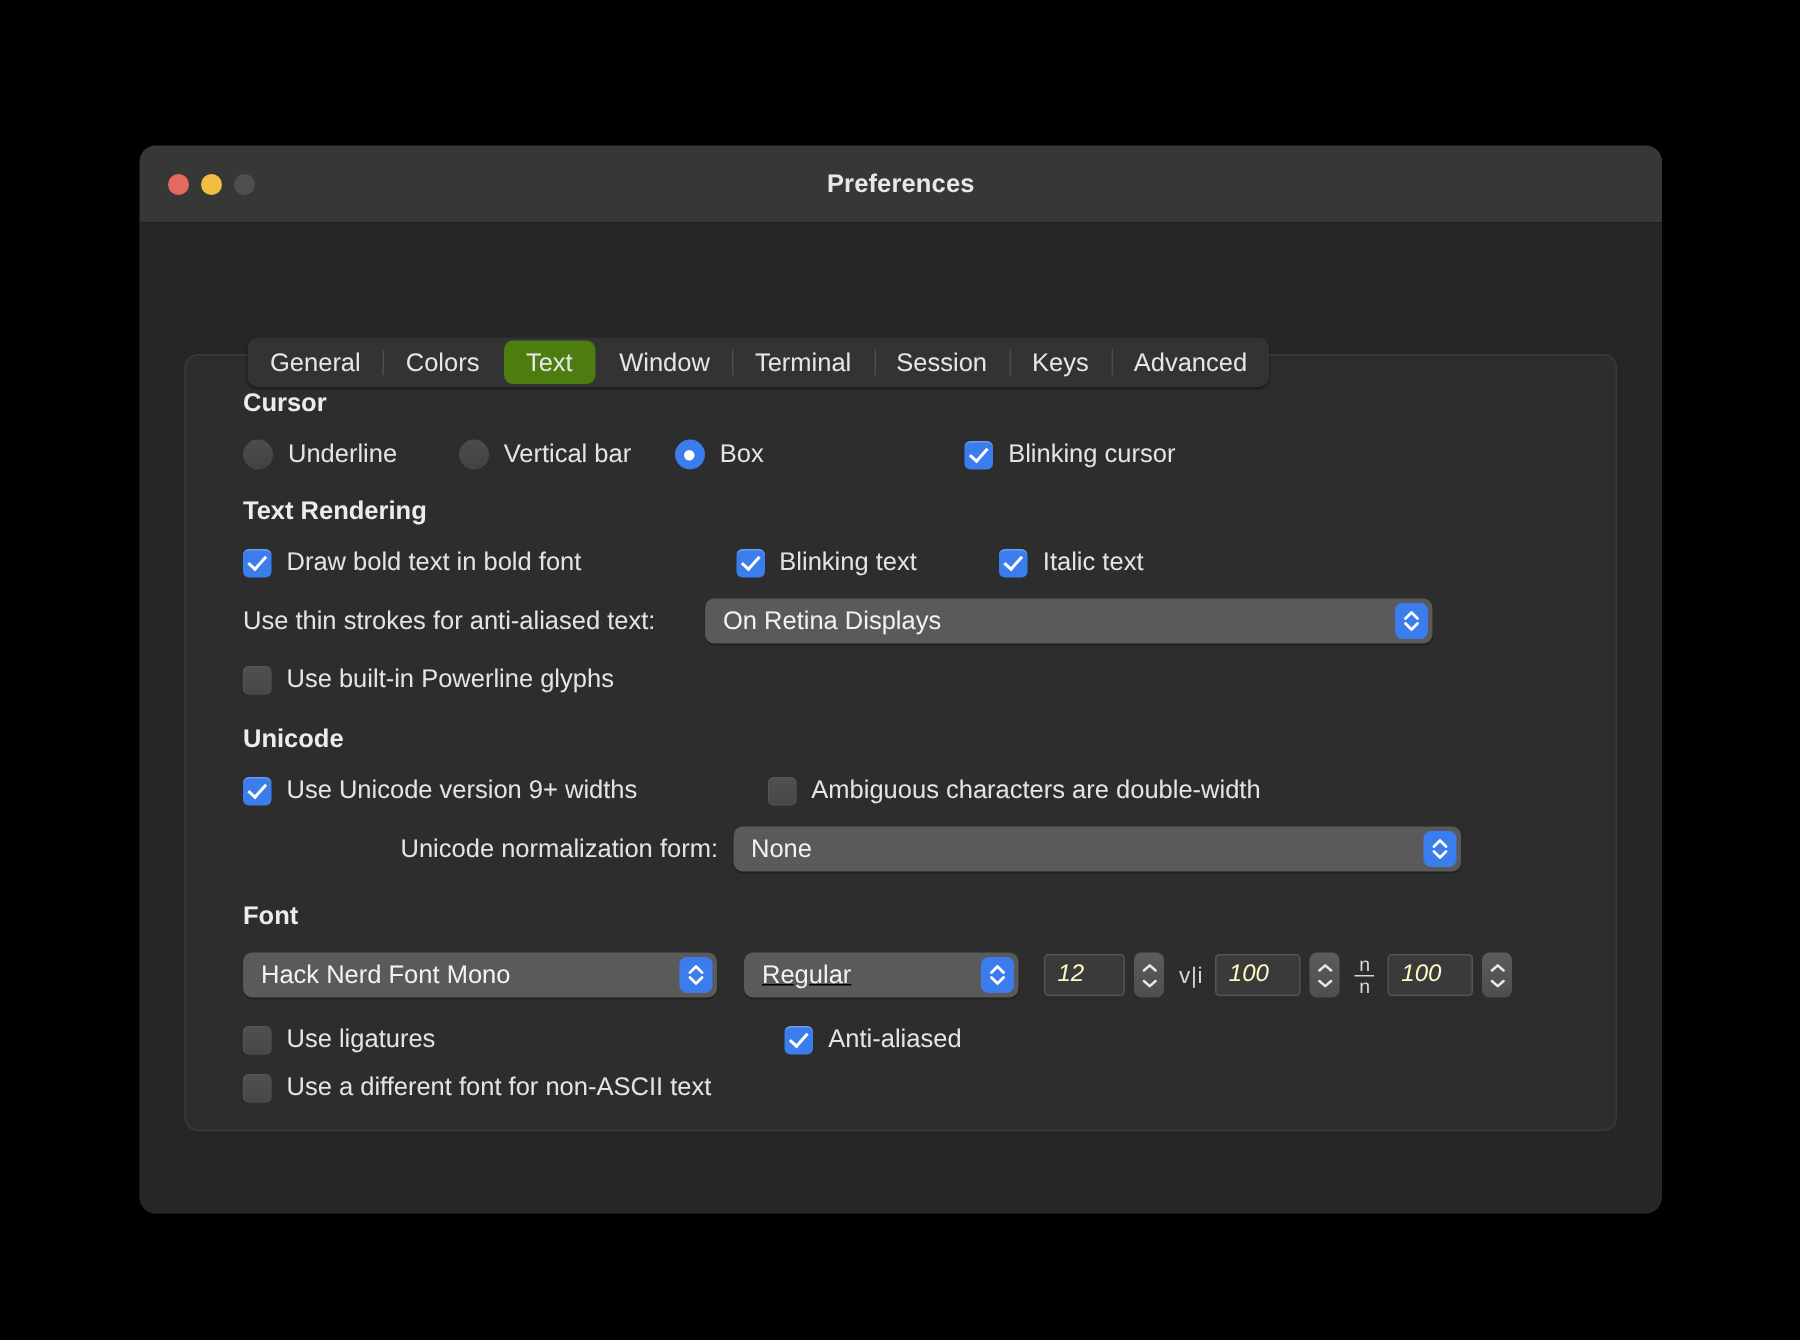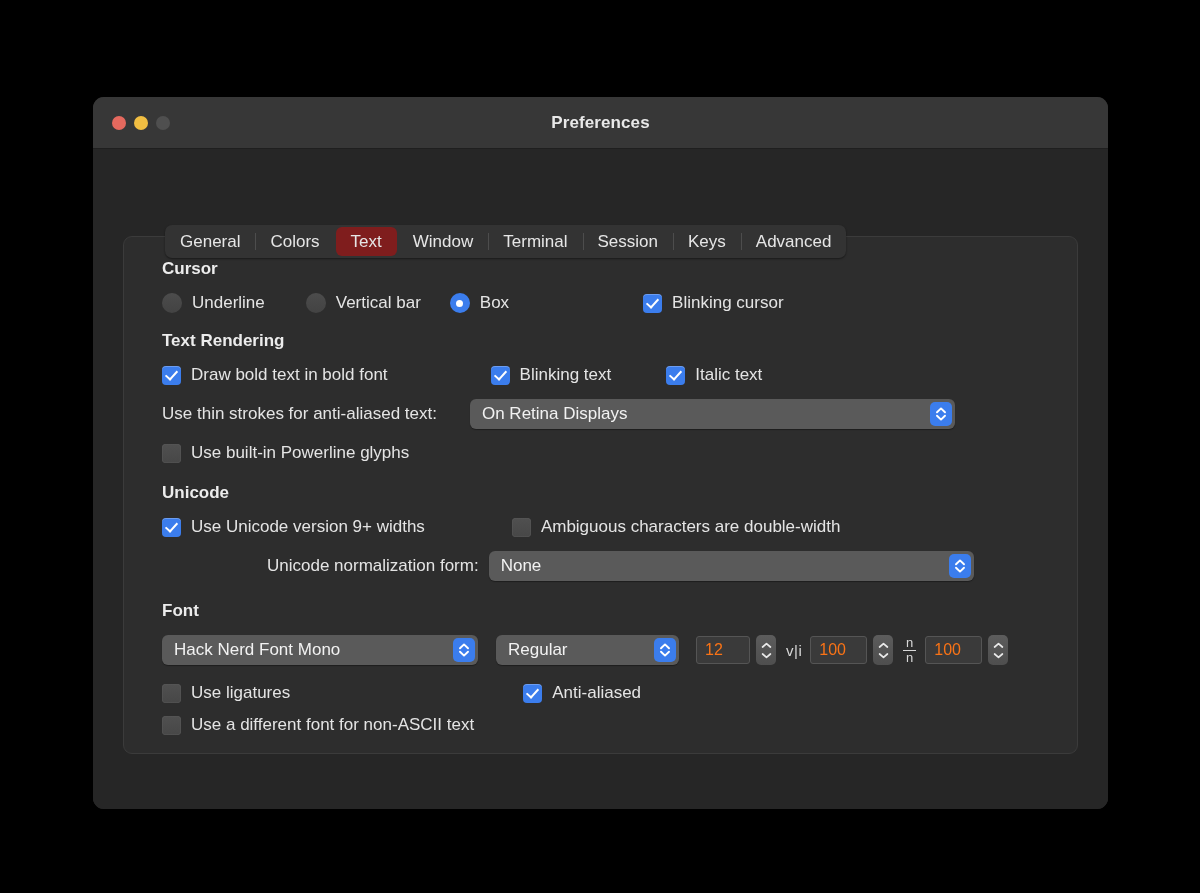--- a/index.html
+++ b/index.html
@@ -101,21 +101,21 @@
     cursor: default;
   }
   .tab + .tab::before {
     content: "";
     position: absolute;
     left: 0; top: 6px; bottom: 6px;
     width: 1px;
     background: #4d4d4d;
   }
   .tab.active {
-    background: #7f1d1d;
+    background: #4d7c0f;
     margin: 2px 1px;
   }
   .tab.active::before,
   .tab.active + .tab::before { background: transparent; }
 
   
   .panel {
     position: absolute;
     left: 30px;
     top: 87px;
@@ -238,22 +238,23 @@
   
   .numfield {
     height: 28px;
     background: #3a3a3a;
     border: 1px solid #555555;
     border-radius: 3px;
     display: flex;
     align-items: center;
     padding-left: 8px;
     font-size: 16px;
-    color: #f97316;
+    color: #fef9c3;
     cursor: text;
+    font-style: italic;
   }
 
   
   .stepper {
     width: 20px; height: 30px;
     background: linear-gradient(#5c5c5c, #4e4e4e);
     border-radius: 5px;
     display: flex;
     flex-direction: column;
     align-items: center;
@@ -419,21 +420,21 @@
                 <span class="chev">
                   <svg width="12" height="16" viewBox="0 0 12 16" fill="none" aria-hidden="true">
                     <path d="M2 6.3 L6 2.4 L10 6.3" stroke="#fff" stroke-width="1.9" stroke-linecap="round" stroke-linejoin="round"></path>
                     <path d="M2 9.7 L6 13.6 L10 9.7" stroke="#fff" stroke-width="1.9" stroke-linecap="round" stroke-linejoin="round"></path>
                   </svg>
                 </span>
               </div>
 
               <div class="spacer-x" style="width:18px;"></div>
 
-              <div class="popup" style="width:183px;">
+              <div class="popup" style="width:183px;text-decoration:underline;">
                 <span class="pv">Regular</span>
                 <span class="chev">
                   <svg width="12" height="16" viewBox="0 0 12 16" fill="none" aria-hidden="true">
                     <path d="M2 6.3 L6 2.4 L10 6.3" stroke="#fff" stroke-width="1.9" stroke-linecap="round" stroke-linejoin="round"></path>
                     <path d="M2 9.7 L6 13.6 L10 9.7" stroke="#fff" stroke-width="1.9" stroke-linecap="round" stroke-linejoin="round"></path>
                   </svg>
                 </span>
               </div>
 
               <div class="spacer-x" style="width:17px;"></div>

